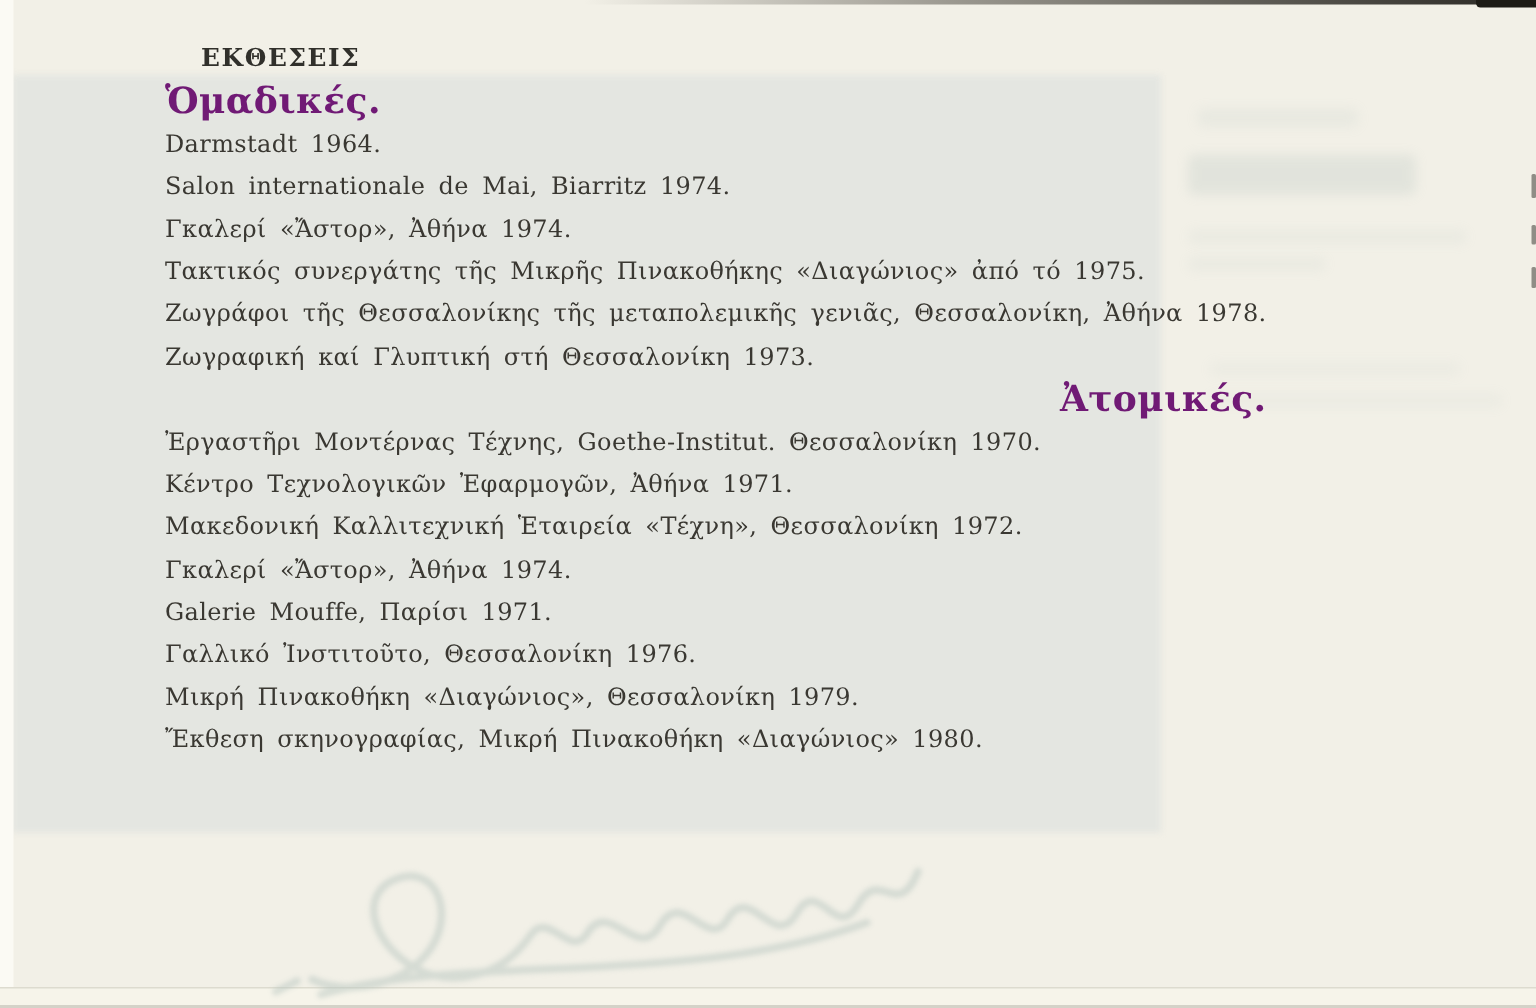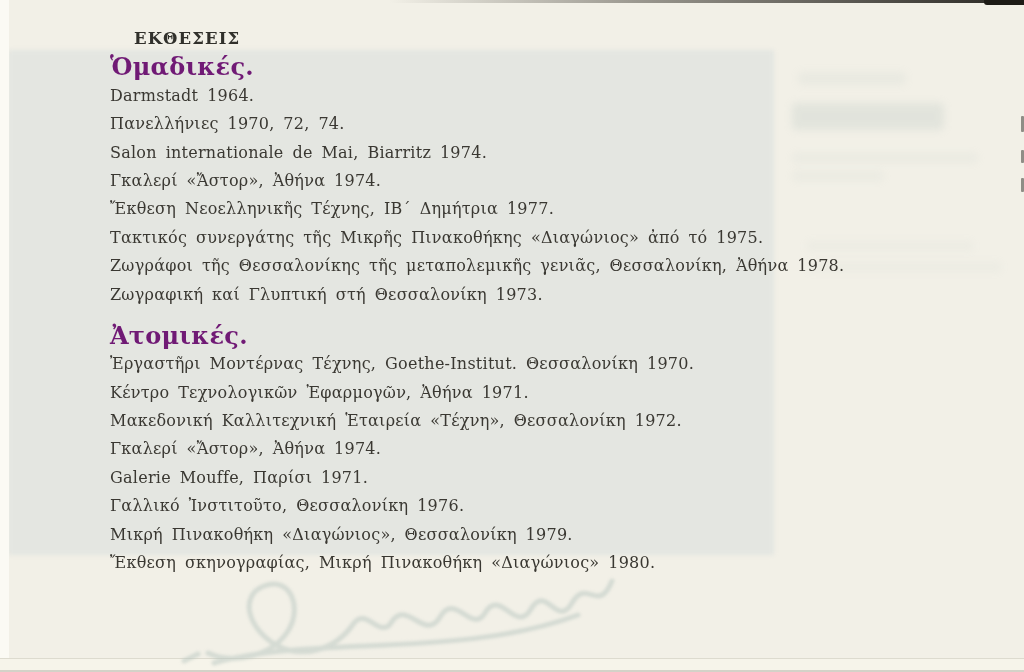--- a/index.html
+++ b/index.html
@@ -51,21 +51,21 @@
   }
   
   .content{
     position:absolute;left:110px;top:25px;
     font-size:16px;color:#3a3832;
     letter-spacing:0.25px;word-spacing:3.5px;
   }
   .line{height:28.4px;line-height:28.4px;margin:0;white-space:nowrap;}
   .heading{font-weight:bold;font-size:16.5px;letter-spacing:1.1px;color:#31302b;margin-left:24px;}
   .sec-title{font-weight:bold;color:#701a75;}
-  .sec-title.second{margin-top:13px;}
+  .sec-title.second{margin-top:0;text-align:right;}
 </style>
 </head>
 <body>
 
 <div class="page">
 
   <div class="gray-wash"></div>
   <div class="left-strip"></div>
   <div class="top-edge"></div>
   <div class="corner-dark"></div>
@@ -88,24 +88,22 @@
       <path d="M 64,100 C 160,72 310,96 428,52"></path>
       <path d="M 34,98 l 14,-7"></path>
     </g>
   </svg>
 
   <div class="content">
     <h1 class="line heading">ΕΚΘΕΣΕΙΣ</h1>
 
     <h2 class="line sec-title">Ὁμαδικές.</h2>
     <p class="line">Darmstadt 1964.</p>
-    <p class="line">Πανελλήνιες 1970, 72, 74.</p>
     <p class="line">Salon internationale de Mai, Biarritz 1974.</p>
     <p class="line">Γκαλερί «Ἄστορ», Ἀθήνα 1974.</p>
-    <p class="line">Ἔκθεση Νεοελληνικῆς Τέχνης, ΙΒ΄ Δημήτρια 1977.</p>
     <p class="line">Τακτικός συνεργάτης τῆς Μικρῆς Πινακοθήκης «Διαγώνιος» ἀπό τό 1975.</p>
     <p class="line">Ζωγράφοι τῆς Θεσσαλονίκης τῆς μεταπολεμικῆς γενιᾶς, Θεσσαλονίκη, Ἀθήνα 1978.</p>
     <p class="line">Ζωγραφική καί Γλυπτική στή Θεσσαλονίκη 1973.</p>
 
     <h2 class="line sec-title second">Ἀτομικές.</h2>
     <p class="line">Ἐργαστῆρι Μοντέρνας Τέχνης, Goethe-Institut. Θεσσαλονίκη 1970.</p>
     <p class="line">Κέντρο Τεχνολογικῶν Ἐφαρμογῶν, Ἀθήνα 1971.</p>
     <p class="line">Μακεδονική Καλλιτεχνική Ἑταιρεία «Τέχνη», Θεσσαλονίκη 1972.</p>
     <p class="line">Γκαλερί «Ἄστορ», Ἀθήνα 1974.</p>
     <p class="line">Galerie Mouffe, Παρίσι 1971.</p>

